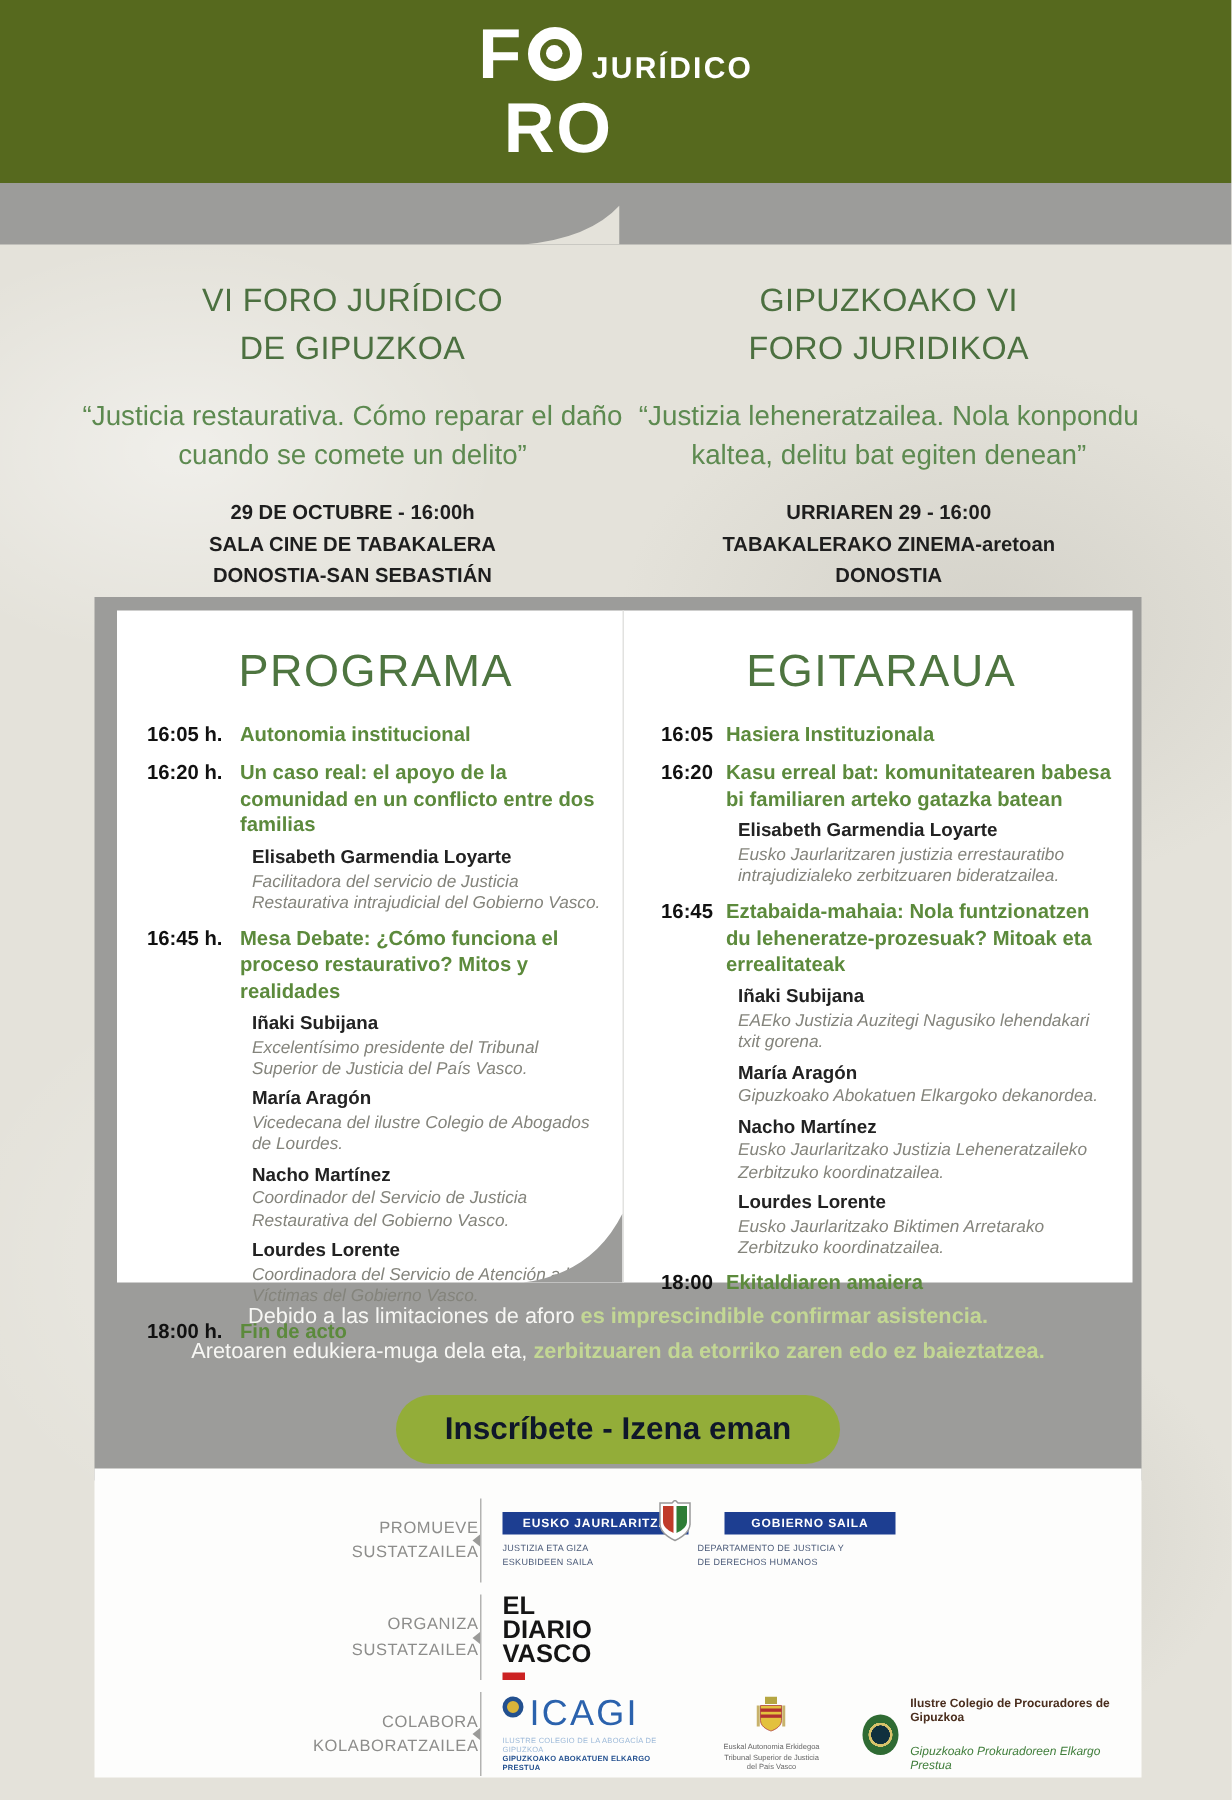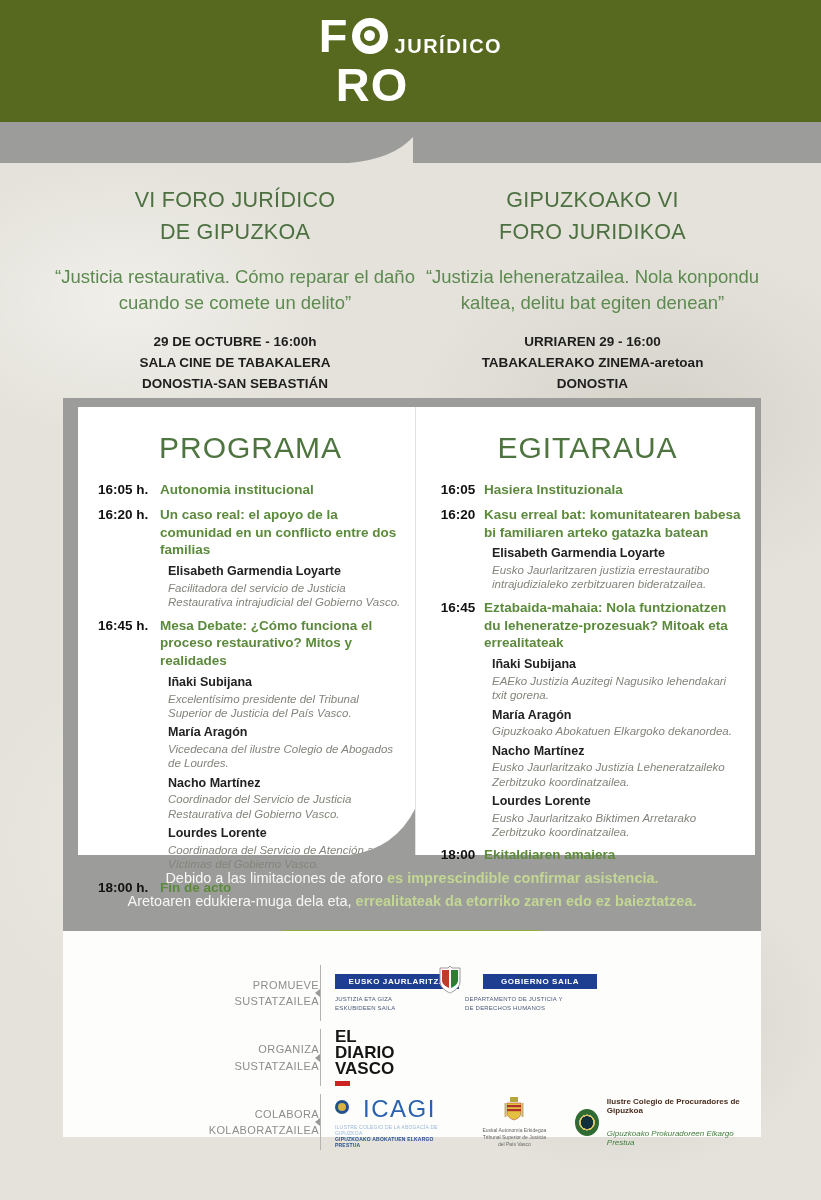--- a/index.html
+++ b/index.html
@@ -65,22 +65,22 @@
 
   
   .notice{ position:absolute; top:457px; left:0; width:100%; padding-top:12px;
     text-align:center; color:var(--notice_text,#f7f7f4); font-size:14.5px; line-height:1.6; }
   .notice b{ color:var(--notice_highlight,#c3d794); font-weight:700; }
   .cta-button{ display:block; margin:17px auto 0; background:var(--button_green,#93ad39);
     color:#0f172a; font-size:21px; font-weight:700; padding:11px 32px; border:none;
     border-radius:30px; font-family:inherit; cursor:pointer; }
 
   
-  .footer-panel{ position:absolute; left:63px; top:931px; width:698px; height:206px;
-    background:#fdfdfc; padding-top:34px; }
+  .footer-panel{ position:absolute; left:63px; top:979px; width:698px; height:206px;
+    background:#fdfdfc; padding-top:20px; }
   .frow{ display:grid; grid-template-columns:256px 16px 1fr; align-items:center;
     margin-bottom:8px; min-height:56px; }
   .flabel{ text-align:right; font-size:11px; color:#8d8d8b; letter-spacing:.4px; line-height:1.5; }
   .fdivider{ align-self:stretch; border-right:1px solid #b3b3b1; position:relative; margin-right:14px; }
   .fdivider .arrow{ position:absolute; right:0; top:50%; transform:translateY(-50%);
     width:0; height:0; border-top:4px solid transparent; border-bottom:4px solid transparent;
     border-right:5px solid #9a9a98; }
   .flogo{ display:flex; align-items:center; }
 
   
@@ -96,21 +96,21 @@
   .gv-sub-left{ width:80px; }
   .gv-sub-right{ width:100px; margin-left:50px; }
 
   
   .dv{ color:#151515; font-weight:700; font-size:17px; line-height:.95; letter-spacing:0; }
   .dv-mark{ width:15px; height:5px; background:var(--dv_red,#cc2222); margin-top:4px; }
 
   
   .collab{ display:flex; align-items:center; gap:24px; }
   .icagi{ display:flex; flex-direction:column; }
-  .icagi-top{ display:flex; align-items:center; gap:14px; }
+  .icagi-top{ display:flex; align-items:flex-start; gap:4px; }
   .icagi-icon{ width:14px; height:14px; border-radius:50%; background:#d9b43a;
     border:3px solid #23508f; margin-bottom:3px; }
   .icagi-name{ font-size:24px; color:var(--icagi_blue,#2b62ad); letter-spacing:1.5px; line-height:1; }
   .icagi-subs{ margin-top:3px; }
   .icagi-sub1{ font-size:5px; color:#9bb8d8; letter-spacing:.2px; text-transform:uppercase; }
   .icagi-sub2{ font-size:5px; color:#23508f; font-weight:700; letter-spacing:.2px; text-transform:uppercase; }
 
   .min{ text-align:center; width:80px; }
   .min-text{ font-size:5px; color:#666; line-height:1.35; margin-top:2px; }
 
@@ -302,21 +302,21 @@
       </section>
       <div class="bottom-curl">
         <svg width="66" height="46" viewBox="0 0 66 46">
             <path d="M0 46 Q46 40 66 0 L66 46 Z" fill="#9c9c9a"></path>
           </svg>
       </div>
     </div>
 
     <div class="notice">
       <div><span>Debido a las limitaciones de aforo </span><b>es imprescindible confirmar asistencia.</b></div>
-      <div><span>Aretoaren edukiera-muga dela eta, </span><b>errealitateak da etorriko zaren edo ez baieztatzea.</b></div>
+      <div><span>Aretoaren edukiera-muga dela eta, </span><b>zerbitzuaren da etorriko zaren edo ez baieztatzea.</b></div>
       <button class="cta-button">Inscríbete - Izena eman</button>
     </div>
   </div>
 
   <div class="footer-panel">
 
     <div class="frow">
       <div class="flabel">
         <div>PROMUEVE</div>
         <div>SUSTATZAILEA</div>

